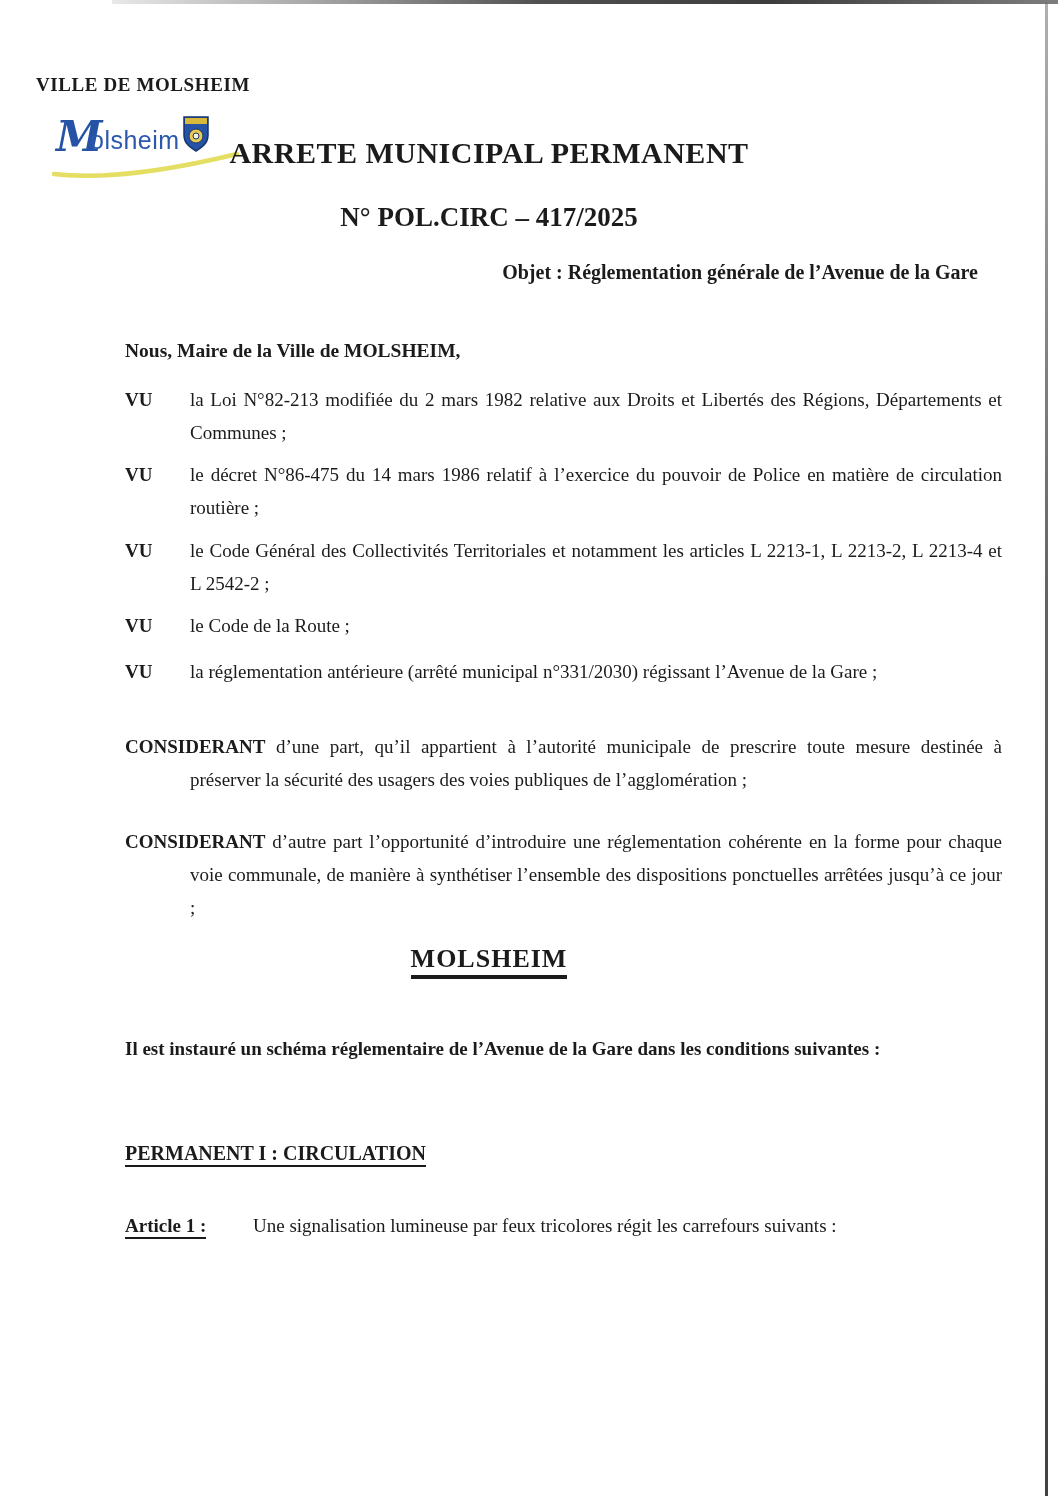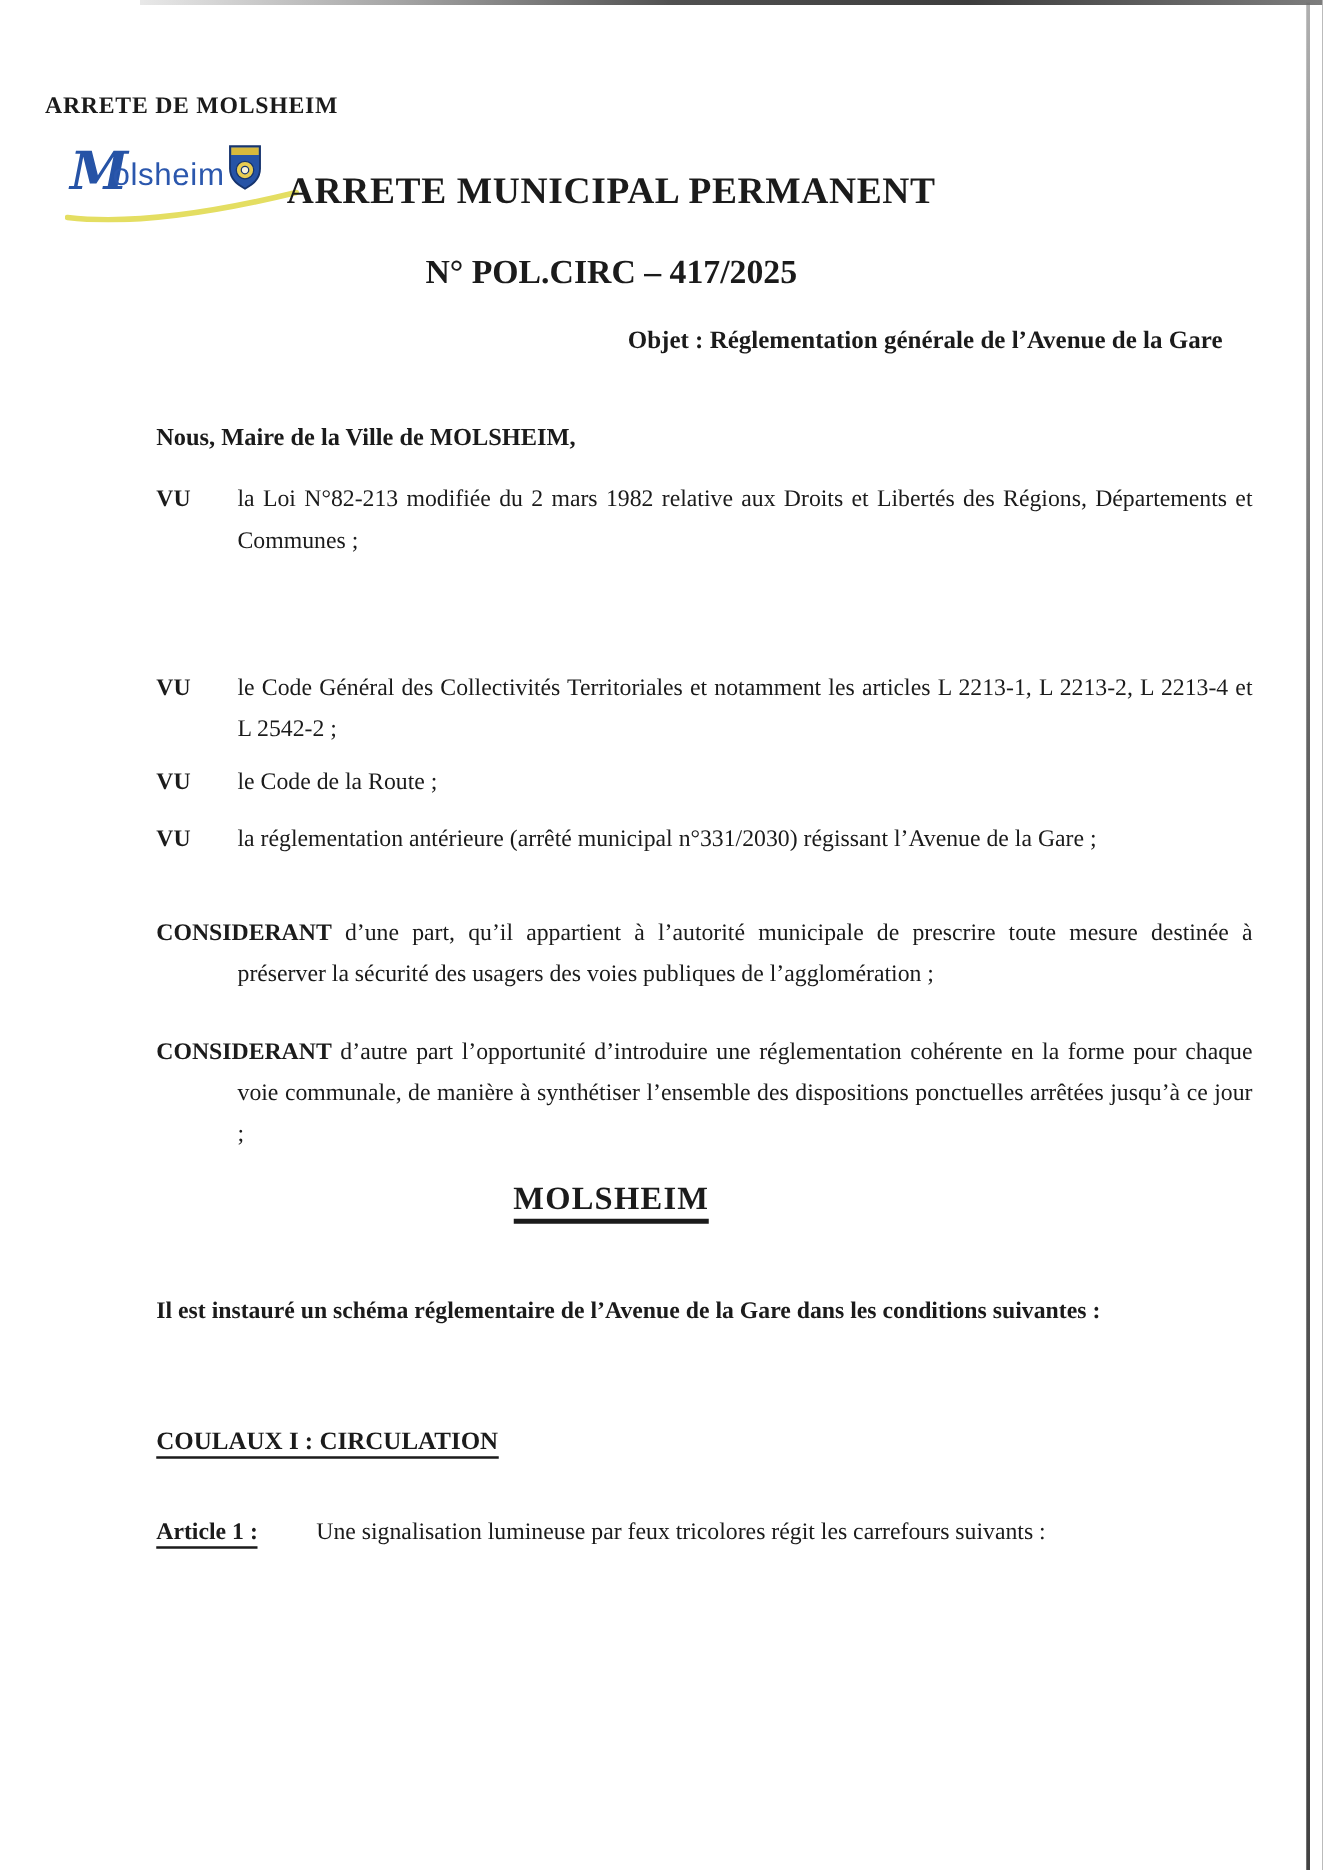--- a/index.html
+++ b/index.html
@@ -104,21 +104,21 @@
   }
 </style>
 </head>
 <body>
 
 <div class="page">
 
   <div class="scan-top-line"></div>
   <div class="scan-right-line"></div>
 
-  <div class="ville">ARRETE DE MOLSHEIM</div>
+  <div class="ville">VILLE DE MOLSHEIM</div>
 
   <div class="logo">
     <svg class="swoosh" width="200" height="34" viewBox="0 0 200 34">
       <path d="M2,30 Q 70,38 185,10" fill="none" stroke="#e4de62" stroke-width="4.5" stroke-linecap="round"></path>
     </svg>
     <span class="script-m">M</span>
     <span class="rest">olsheim</span>
     <svg class="crest" width="28" height="38" viewBox="0 0 28 38">
       <path d="M2,1 h24 v18 c0,9 -7,13 -12,16 c-5,-3 -12,-7 -12,-16 z" fill="#2653a6" stroke="#16346e" stroke-width="1.5"></path>
       <rect x="3" y="2" width="22" height="6" fill="#d8b93c"></rect>
@@ -128,20 +128,23 @@
   </div>
 
   <div class="doc-title">ARRETE MUNICIPAL PERMANENT</div>
   <div class="doc-ref">N° POL.CIRC – 417/2025</div>
   <div class="doc-objet">Objet : Réglementation générale de l’Avenue de la Gare</div>
 
   <div class="body-block salutation" style="top:334px">Nous, Maire de la Ville de MOLSHEIM,</div>
 
   <div class="body-block hang" style="top:383px">
     <span class="lbl">VU</span><span>la Loi N°82-213 modifiée du 2 mars 1982 relative aux Droits et Libertés des Régions, Départements et Communes ;</span>
+  </div>
+  <div class="body-block hang" style="top:458px">
+    <span class="lbl">VU</span><span>le décret N°86-475 du 14 mars 1986 relatif à l’exercice du pouvoir de Police en matière de circulation routière ;</span>
   </div>
   <div class="body-block hang" style="top:534px">
     <span class="lbl">VU</span><span>le Code Général des Collectivités Territoriales et notamment les articles L 2213-1, L 2213-2, L 2213-4 et L 2542-2 ;</span>
   </div>
   <div class="body-block hang" style="top:609px">
     <span class="lbl">VU</span><span>le Code de la Route ;</span>
   </div>
   <div class="body-block hang" style="top:655px">
     <span class="lbl">VU</span><span>la réglementation antérieure (arrêté municipal n°331/2030) régissant l’Avenue de la Gare ;</span>
   </div>
@@ -153,21 +156,21 @@
     <span class="clbl">CONSIDERANT</span><span> d’autre part l’opportunité d’introduire une réglementation cohérente en la forme pour chaque voie communale, de manière à synthétiser l’ensemble des dispositions ponctuelles arrêtées jusqu’à ce jour ;</span>
   </div>
 
   <div class="arretons-wrap">
     <span class="arretons">MOLSHEIM</span>
   </div>
 
   <div class="body-block intro" style="top:1032px">Il est instauré un schéma réglementaire de l’Avenue de la Gare dans les conditions suivantes :</div>
 
   <div class="body-block chapitre" style="top:1137px">
-    <span class="und">COULAUX I : CIRCULATION</span>
+    <span class="und">PERMANENT I : CIRCULATION</span>
   </div>
 
   <div class="body-block article" style="top:1209px">
     <span class="albl"><span class="und">Article 1 :</span></span><span>Une signalisation lumineuse par feux tricolores régit les carrefours suivants :</span>
   </div>
 
 
 </div>
 
 </body></html>

